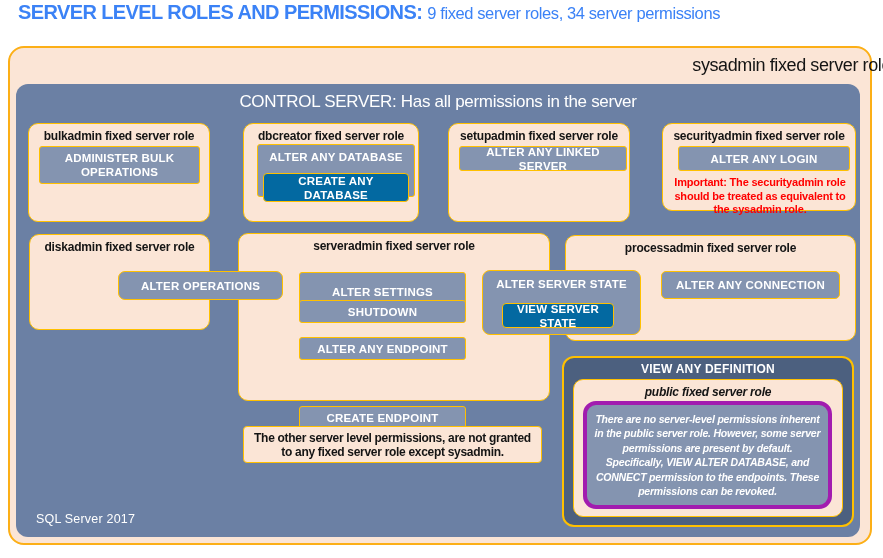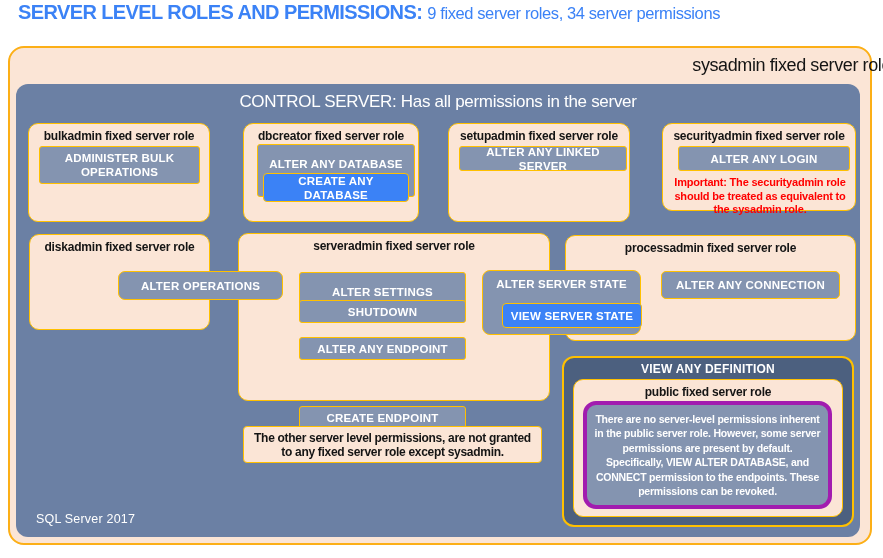--- a/index.html
+++ b/index.html
@@ -47,29 +47,29 @@
     text-align:center; font-size:12px; font-weight:bold;
     letter-spacing:-0.2px; color:#141414; white-space:nowrap;
   }
   .perm {
     position:absolute; background:#8494B0;
     border:1.5px solid #FFC000; border-radius:3px;
     display:flex; align-items:center; justify-content:center; text-align:center;
     font-size:11.5px; font-weight:bold; color:#ffffff; letter-spacing:0.2px;
     line-height:14px; padding:2px 4px;
   }
-  .perm.dark { background:#3b82f6; }
+  .perm.dark { background:#0369a1; }
 
   
   #bulkadmin     { left:28px;  top:123px; width:182px; height:99px;  }
   #bulk-perm     { left:10px;  top:22px;  width:161px; height:38px;  }
 
   #dbcreator     { left:243px; top:123px; width:176px; height:99px;  }
   #db-alter      { left:13px;  top:20px;  width:158px; height:53px;
-                   display:block; padding-top:12px; }
+                   display:block; padding-top:5px; }
   #db-create     { left:5px;   top:28px;  width:146px; height:29px; border-radius:4px; }
 
   #setupadmin    { left:448px; top:123px; width:182px; height:99px;  }
   #setup-perm    { left:10px;  top:22px;  width:168px; height:25px;  }
 
   #securityadmin { left:662px; top:123px; width:194px; height:88px; }
   #sec-perm      { left:15px;  top:22px;  width:172px; height:25px;  }
   #sec-warning   {
     position:absolute; left:5px; top:52px; width:184px;
     text-align:center; font-size:11px; font-weight:bold; color:#FF0000;
@@ -83,21 +83,21 @@
   #serveradmin   { left:238px; top:233px; width:312px; height:168px; }
   #sa-perm-0     { left:60px; top:38px;  width:167px; height:40px; }
   #sa-perm-1     { left:60px; top:66px;  width:167px; height:23px; }
   #sa-perm-2     { left:60px; top:103px; width:167px; height:23px; }
   #sa-perm-3     { left:60px; top:140px; width:167px; height:23px;margin-top:32px; }
 
   #alter-server-state {
     left:482px; top:270px; width:159px; height:65px;
     border-radius:8px; z-index:6; display:block; padding-top:6px;
   }
-  #view-server-state { left:19px; top:32px; width:140px; height:25px; border-radius:4px; }
+  #view-server-state { left:19px; top:32px; width:112px; height:25px; border-radius:4px; }
 
   #processadmin  { left:565px; top:235px; width:291px; height:106px; }
   #proc-perm     { left:95px;  top:35px;  width:179px; height:28px; border-radius:5px; }
 
   
   #vad {
     position:absolute; left:562px; top:356px; width:292px; height:171px;
     background:#4C607F; border:2px solid #FFC000; border-radius:12px; z-index:4;
   }
   #vad-label {
@@ -184,20 +184,20 @@
   <div id="proc-perm" class="perm">ALTER ANY CONNECTION</div>
 </div>
 
 <div id="alter-server-state" class="perm">
   <span>ALTER SERVER STATE</span>
   <div id="view-server-state" class="perm dark">VIEW SERVER STATE</div>
 </div>
 
 <div id="vad">
   <div id="vad-label">VIEW ANY DEFINITION</div>
-  <div id="public-box" class="rolebox" style="position:absolute;">
+  <div id="public-box" class="rolebox" style="position:absolute;font-style:italic;">
     <div class="role-title">public fixed server role</div>
     <div id="public-note">There are no server-level permissions inherent in the public server role. However, some server permissions are present by default. Specifically, VIEW ALTER DATABASE, and CONNECT permission to the endpoints. These permissions can be revoked.</div>
   </div>
 </div>
 
 <div id="note-box">The other server level permissions, are not granted to any fixed server role except sysadmin.</div>
 <div id="footer-label">SQL Server 2017</div>
 
 </body></html>

